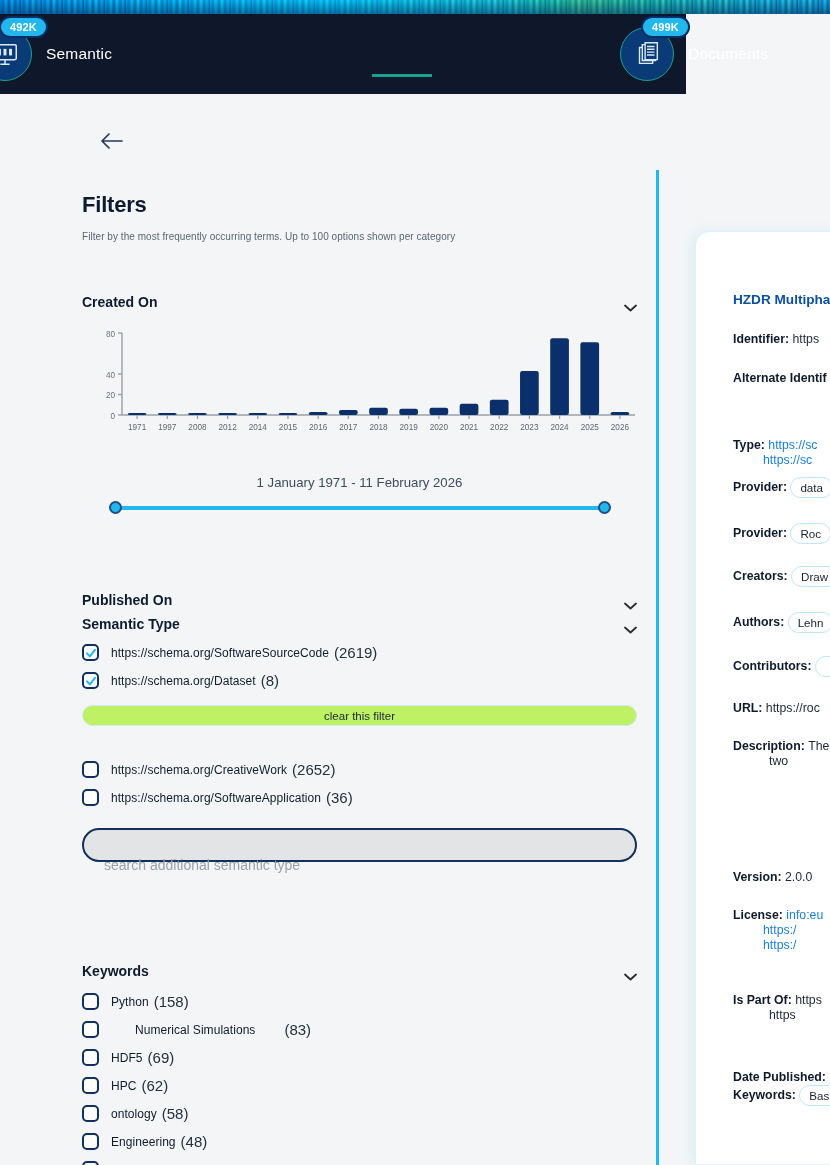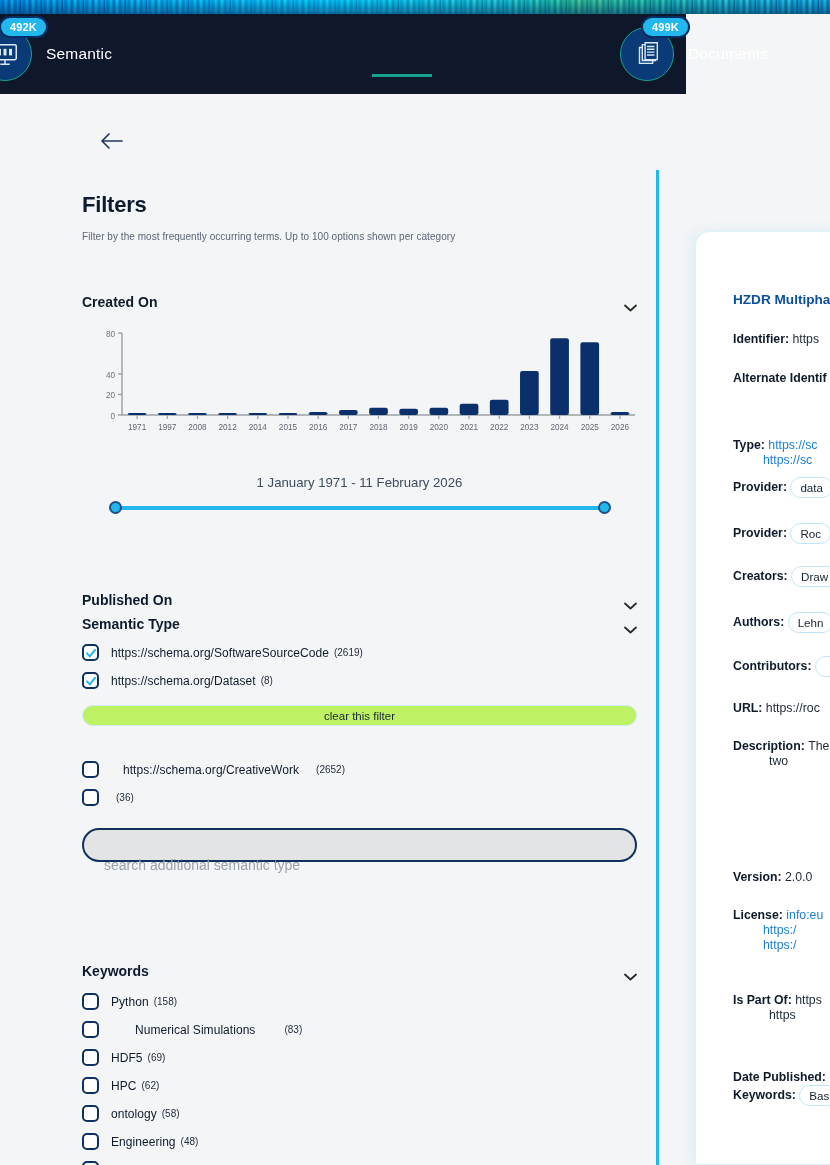--- a/index.html
+++ b/index.html
@@ -114,21 +114,21 @@
   }
   .cb {
     width:17px; height:17px; border-radius:5px;
     border:2px solid #10305e; background:#fff;
     flex:0 0 auto; margin-right:12px;
     display:flex; align-items:center; justify-content:center;
   }
   .cb svg { width:12px; height:12px; display:none; }
   .cb.on svg { display:block; color:#2ab7ef; }
   .opt-label { font-size:12px; color:#101c2e; letter-spacing:.05px; white-space:nowrap;text-align:center; }
-  .opt-count { font-size:10px; color:#24303f; margin-left:5px; }
+  .opt-count { font-size:15px; color:#24303f; margin-left:5px; }
 
   .clear-filter {
     position:absolute; left:82px; top:705px; width:555px; height:21px;
     border:1px solid #cfeaf8; border-radius:11px;
     background:#bef264;
     display:flex; align-items:center; justify-content:center;
     font-size:11.5px; color:#1b2737; cursor:pointer;
   }
 
   .search-box {
@@ -330,27 +330,28 @@
     </div>
     <div class="opt" style="top: 669px;">
       <span class="cb on">
         <svg viewBox="0 0 12 12" fill="none" stroke="currentColor" stroke-width="2.1" stroke-linecap="round" stroke-linejoin="round">
           <path d="M2 6.4l2.8 3L10 2.8"></path>
         </svg>
       </span>
       <span class="opt-label">https://schema.org/Dataset</span>
       <span class="opt-count">(8)</span>
     </div>
-    <div class="opt" style="top: 758px; gap: 12px;">
+    <div class="opt" style="top: 758px;">
       <span class="cb"></span>
       <span class="opt-label">https://schema.org/CreativeWork</span>
       <span class="opt-count">(2652)</span>
     </div>
     <div class="opt" style="top: 786px;">
       <span class="cb"></span>
+      <span class="opt-label">https://schema.org/SoftwareApplication</span>
       <span class="opt-count">(36)</span>
     </div>
   </div>
 
 <div class="clear-filter">clear this filter</div>
 
 <div class="search-box">
   <input type="text" placeholder="search additional semantic type" style="">
 </div>
 

